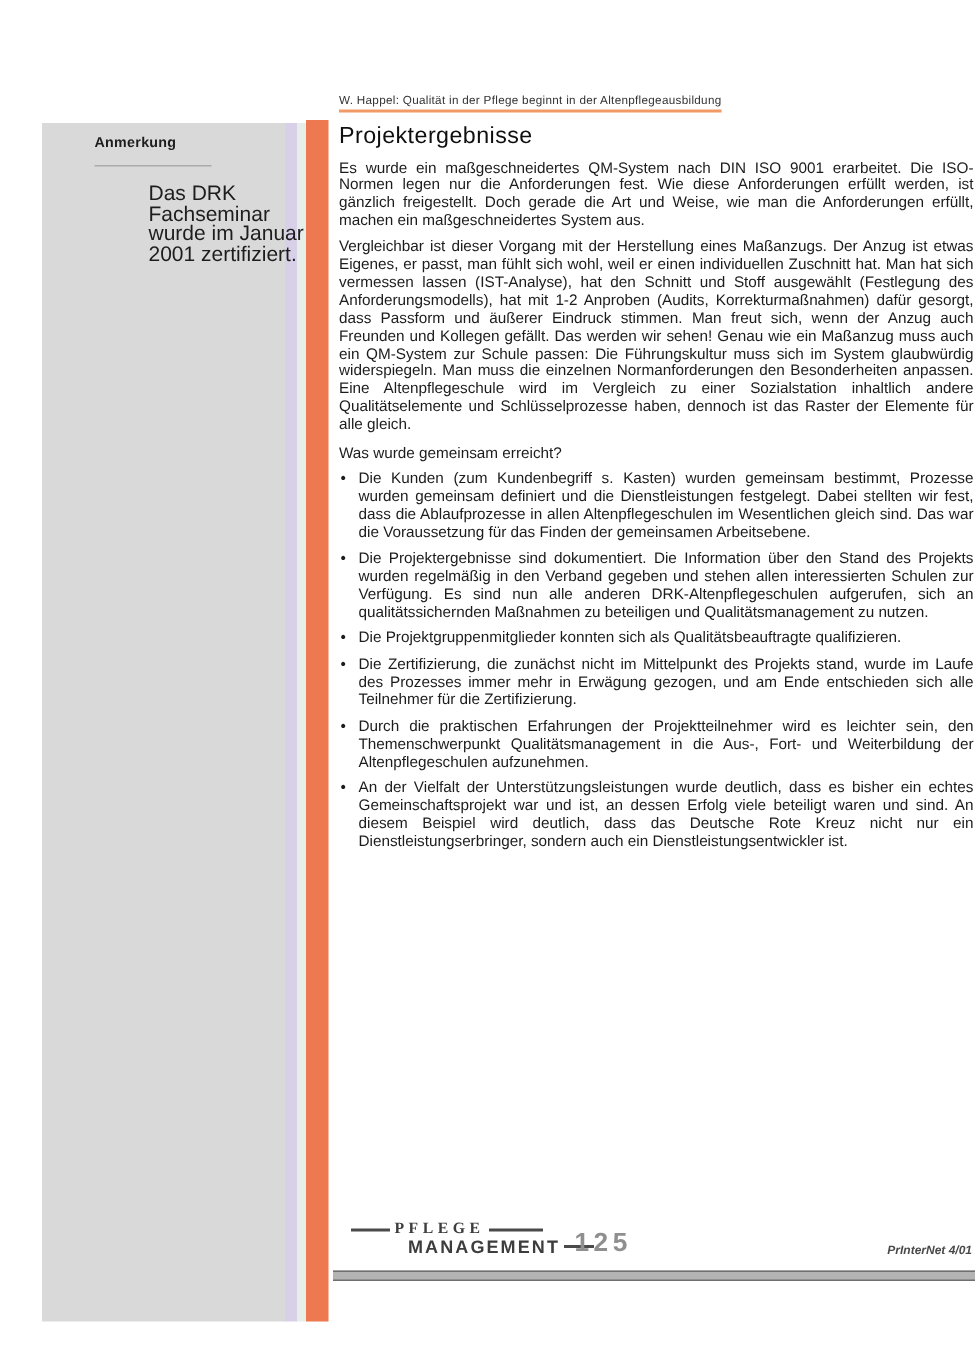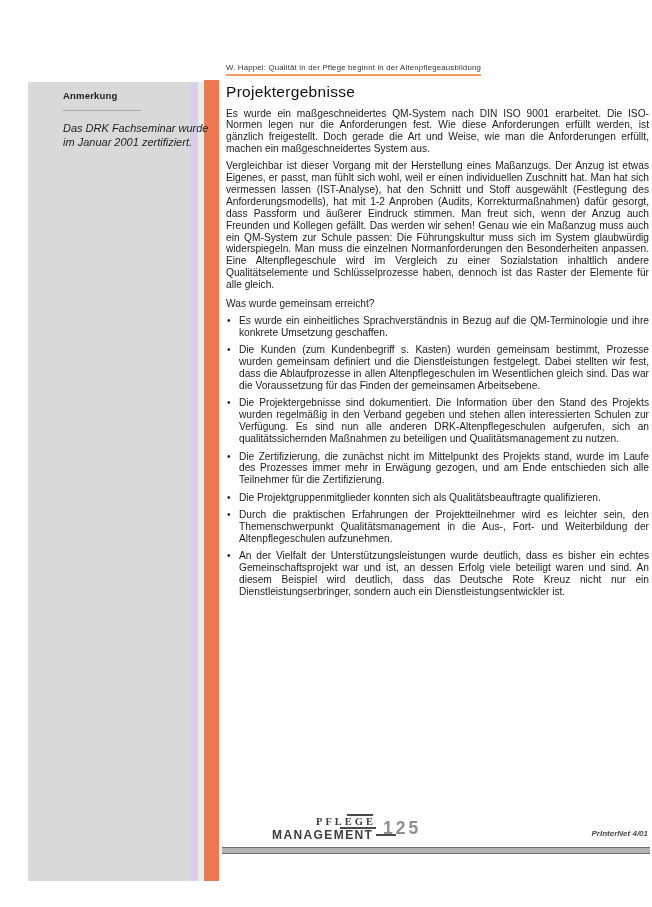--- a/index.html
+++ b/index.html
@@ -39,22 +39,23 @@
     position: absolute; left: 63px; top: 90px; width: 150px;
     color: #1d1d1d;
   }
   .sidebar-heading {
     font-size: 9.5px; font-weight: bold; letter-spacing: 0.2px;
   }
   .sidebar-divider {
     margin-top: 9px; width: 78px; height: 1px; background: #ababab;
   }
   .sidebar-note {
-    margin-top: 11px; font-size: 11px; font-style: italic;
+    margin-top: 11px; font-size: 14px; 
     line-height: 13.5px;
+    margin-left: 36px;
   }
   
   .main {
     position: absolute; left: 226px; top: 56px; width: 423px;
     color: #1c1c1c;
   }
   .running-header {
     display: inline-block;
     font-size: 7.8px; color: #333333; letter-spacing: 0.2px;
     border-bottom: 2px solid #f09a66; padding-bottom: 1.5px;
@@ -85,21 +86,21 @@
     content: "\2022";
     position: absolute; left: 1px; top: 0;
     font-size: 10.2px;
   }
   
   .footer-logo {
     position: absolute; left: 234px; top: 814px; width: 142px;
     color: #3d3d3d;
   }
   .logo-row1 {
-    display: flex; align-items: flex-end; flex-direction: column;
+    display: flex; align-items: center;
   }
   .logo-rule {
     height: 2px; background: #4a4a4a; flex: 0 0 auto;
   }
   .logo-rule.r-left  { width: 26px; margin-right: 3px; }
   .logo-rule.r-right { width: 36px; margin-left: 3px; }
   .logo-rule.r-right2 { width: 20px; margin-left: 3px; }
   .logo-pflege {
     font-family: "Liberation Serif", serif;
     font-size: 10.5px; font-weight: bold; letter-spacing: 3px;
@@ -144,25 +145,24 @@
     <div class="sidebar-note">Das DRK Fachseminar wurde im Januar 2001 zertifiziert.</div>
   </div>
 
   <div class="main">
     <span class="running-header">W. Happel: Qualität in der Pflege beginnt in der Altenpflegeausbildung</span>
     <h1>Projektergebnisse</h1>
     <p>Es wurde ein maßgeschneidertes QM-System nach DIN ISO 9001 erarbeitet. Die ISO-Normen legen nur die Anforderungen fest. Wie diese Anforderungen erfüllt werden, ist gänzlich freigestellt. Doch gerade die Art und Weise, wie man die Anforderungen erfüllt, machen ein maßgeschneidertes System aus.</p>
     <p>Vergleichbar ist dieser Vorgang mit der Herstellung eines Maßanzugs. Der Anzug ist etwas Eigenes, er passt, man fühlt sich wohl, weil er einen individuellen Zuschnitt hat. Man hat sich vermessen lassen (IST-Analyse), hat den Schnitt und Stoff ausgewählt (Festlegung des Anforderungsmodells), hat mit 1-2 Anproben (Audits, Korrekturmaßnahmen) dafür gesorgt, dass Passform und äußerer Eindruck stimmen. Man freut sich, wenn der Anzug auch Freunden und Kollegen gefällt. Das werden wir sehen! Genau wie ein Maßanzug muss auch ein QM-System zur Schule passen: Die Führungskultur muss sich im System glaubwürdig widerspiegeln. Man muss die einzelnen Normanforderungen den Besonderheiten anpassen. Eine Altenpflegeschule wird im Vergleich zu einer Sozialstation inhaltlich andere Qualitätselemente und Schlüsselprozesse haben, dennoch ist das Raster der Elemente für alle gleich.</p>
     <p class="question">Was wurde gemeinsam erreicht?</p>
     <ul class="bullet-list">
-      <li>Es wurde ein einheitliches Sprachverständnis in Bezug auf die QM-Terminologie und ihre konkrete Umsetzung geschaffen.</li>
       <li>Die Kunden (zum Kundenbegriff s. Kasten) wurden gemeinsam bestimmt, Prozesse wurden gemeinsam definiert und die Dienstleistungen festgelegt. Dabei stellten wir fest, dass die Ablaufprozesse in allen Altenpflegeschulen im Wesentlichen gleich sind. Das war die Voraussetzung für das Finden der gemeinsamen Arbeitsebene.</li>
       <li>Die Projektergebnisse sind dokumentiert. Die Information über den Stand des Projekts wurden regelmäßig in den Verband gegeben und stehen allen interessierten Schulen zur Verfügung. Es sind nun alle anderen DRK-Altenpflegeschulen aufgerufen, sich an qualitätssichernden Maßnahmen zu beteiligen und Qualitätsmanagement zu nutzen.</li>
+      <li>Die Projektgruppenmitglieder konnten sich als Qualitätsbeauftragte qualifizieren.</li>
       <li>Die Zertifizierung, die zunächst nicht im Mittelpunkt des Projekts stand, wurde im Laufe des Prozesses immer mehr in Erwägung gezogen, und am Ende entschieden sich alle Teilnehmer für die Zertifizierung.</li>
-      <li>Die Projektgruppenmitglieder konnten sich als Qualitätsbeauftragte qualifizieren.</li>
       <li>Durch die praktischen Erfahrungen der Projektteilnehmer wird es leichter sein, den Themenschwerpunkt Qualitätsmanagement in die Aus-, Fort- und Weiterbildung der Altenpflegeschulen aufzunehmen.</li>
       <li>An der Vielfalt der Unterstützungsleistungen wurde deutlich, dass es bisher ein echtes Gemeinschaftsprojekt war und ist, an dessen Erfolg viele beteiligt waren und sind. An diesem Beispiel wird deutlich, dass das Deutsche Rote Kreuz nicht nur ein Dienstleistungserbringer, sondern auch ein Dienstleistungsentwickler ist.</li>
     </ul>
   </div>
 
   <div class="footer-logo">
     <div class="logo-row1">
       <span class="logo-rule r-left"></span>
       <span class="logo-pflege">PFLEGE</span>
       <span class="logo-rule r-right"></span>

